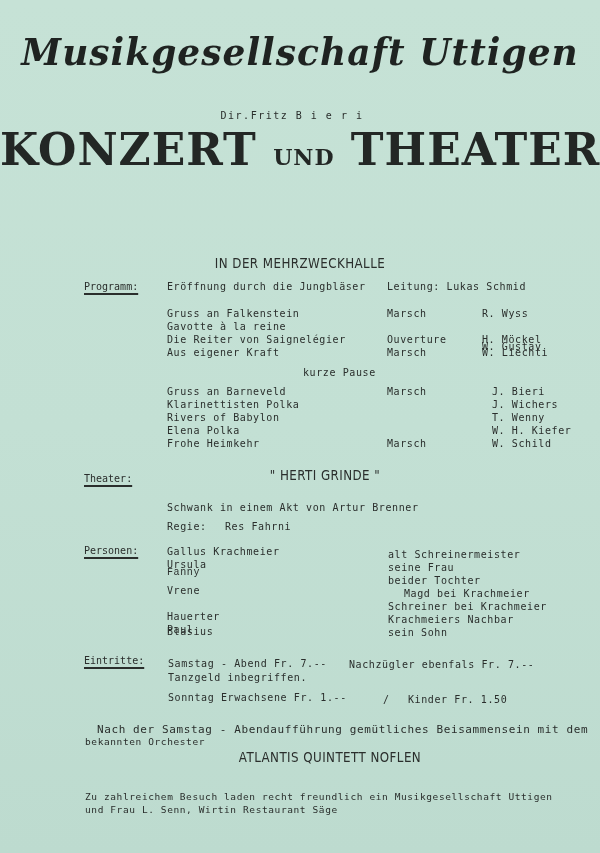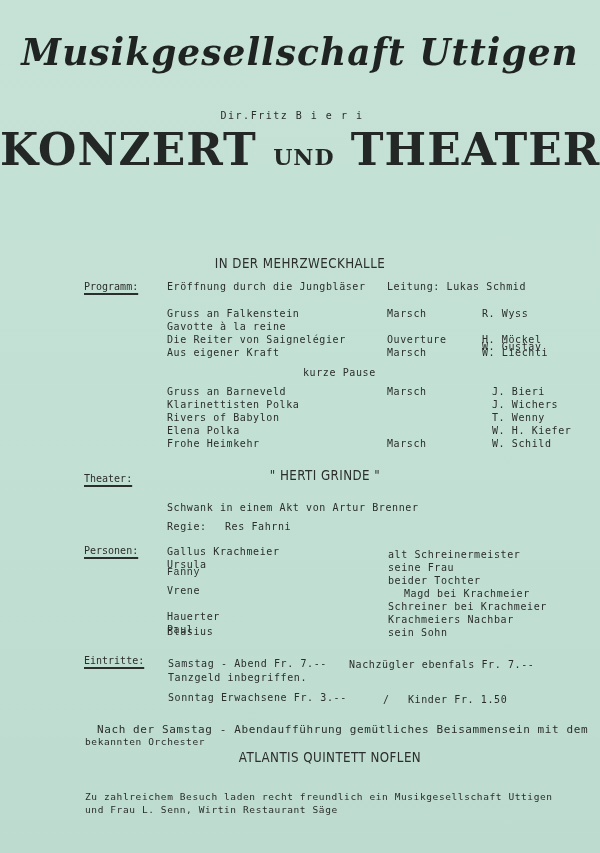--- a/index.html
+++ b/index.html
@@ -137,21 +137,21 @@
   <div>
     <span class="abs row" style="left:167px;top:624px;">Paul</span>
     <span class="abs row" style="left:388px;top:627px;">sein Sohn</span>
   </div>
 </div>
 
 <div class="abs label" style="left:84px;top:655px;">Eintritte:</div>
 <div class="abs row" style="left:168px;top:658px;">Samstag - Abend  Fr. 7.--</div>
 <div class="abs row" style="left:349px;top:659px;">Nachzügler ebenfals  Fr. 7.--</div>
 <div class="abs row" style="left:168px;top:672px;">Tanzgeld inbegriffen.</div>
-<div class="abs row" style="left:168px;top:692px;">Sonntag   Erwachsene  Fr. 3.--</div>
+<div class="abs row" style="left:168px;top:692px;">Sonntag   Erwachsene  Fr. 1.--</div>
 <div class="abs row" style="left:383px;top:694px;">/</div>
 <div class="abs row" style="left:408px;top:694px;">Kinder  Fr. 1.50</div>
 
 <div class="abs row" style="left:85px;top:723px;font-size:11px;margin-left:12px;">Nach der Samstag - Abendaufführung gemütliches Beisammensein mit dem</div>
 <div class="abs row" style="left:85px;top:736px;font-size:9.5px;">bekannten Orchester</div>
 <div class="abs sub-center" style="left:180px;width:300px;top:749px;">ATLANTIS QUINTETT NOFLEN</div>
 
 <div class="abs row" style="left:85px;top:791px;font-size:9.5px;">Zu zahlreichem Besuch laden recht freundlich ein Musikgesellschaft Uttigen</div>
 <div class="abs row" style="left:85px;top:804px;font-size:9.5px;">und Frau L. Senn, Wirtin Restaurant Säge</div>
 

